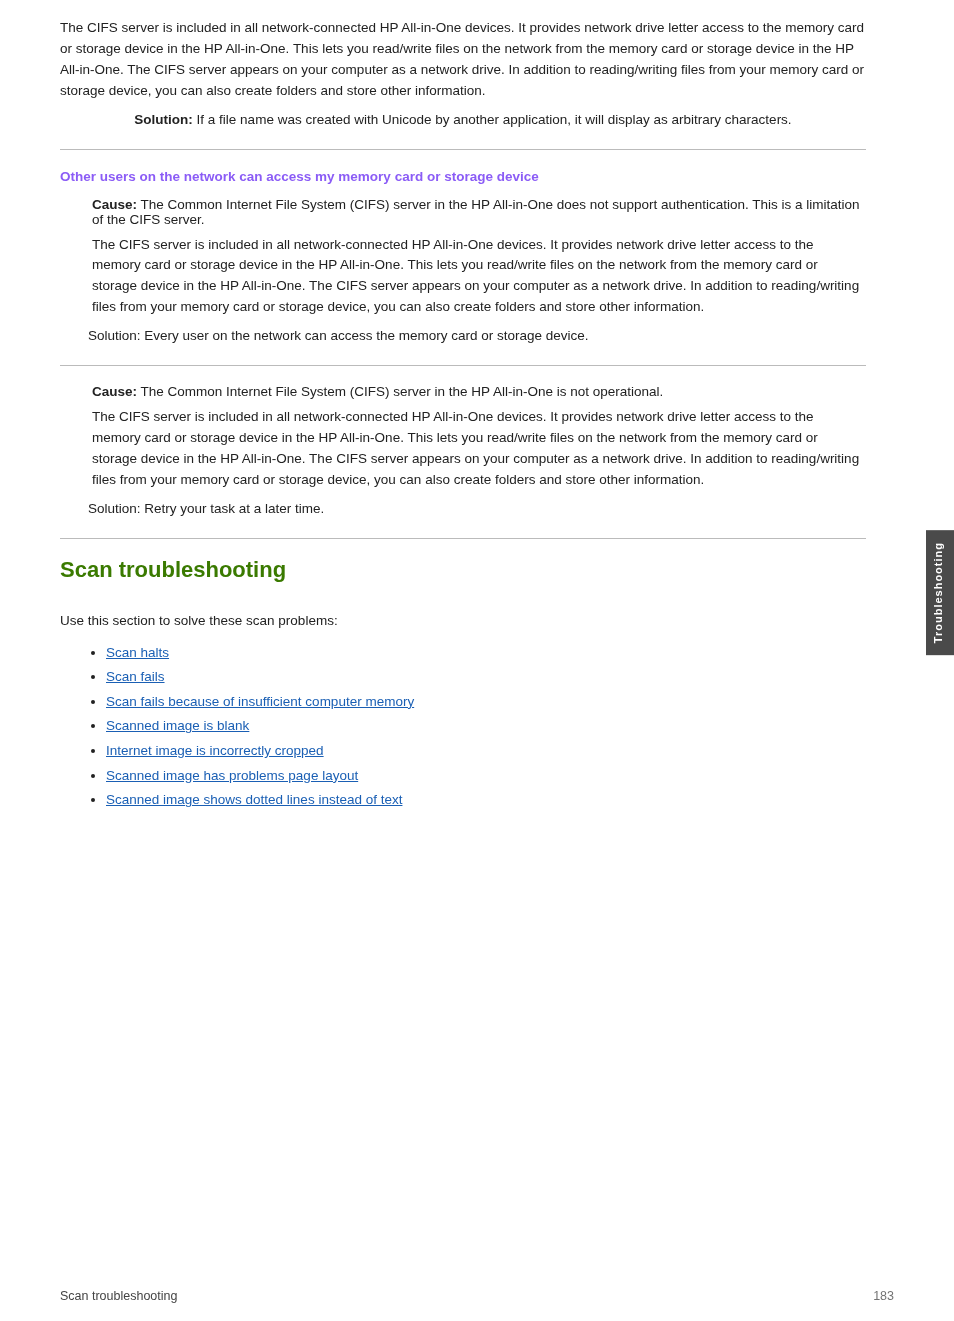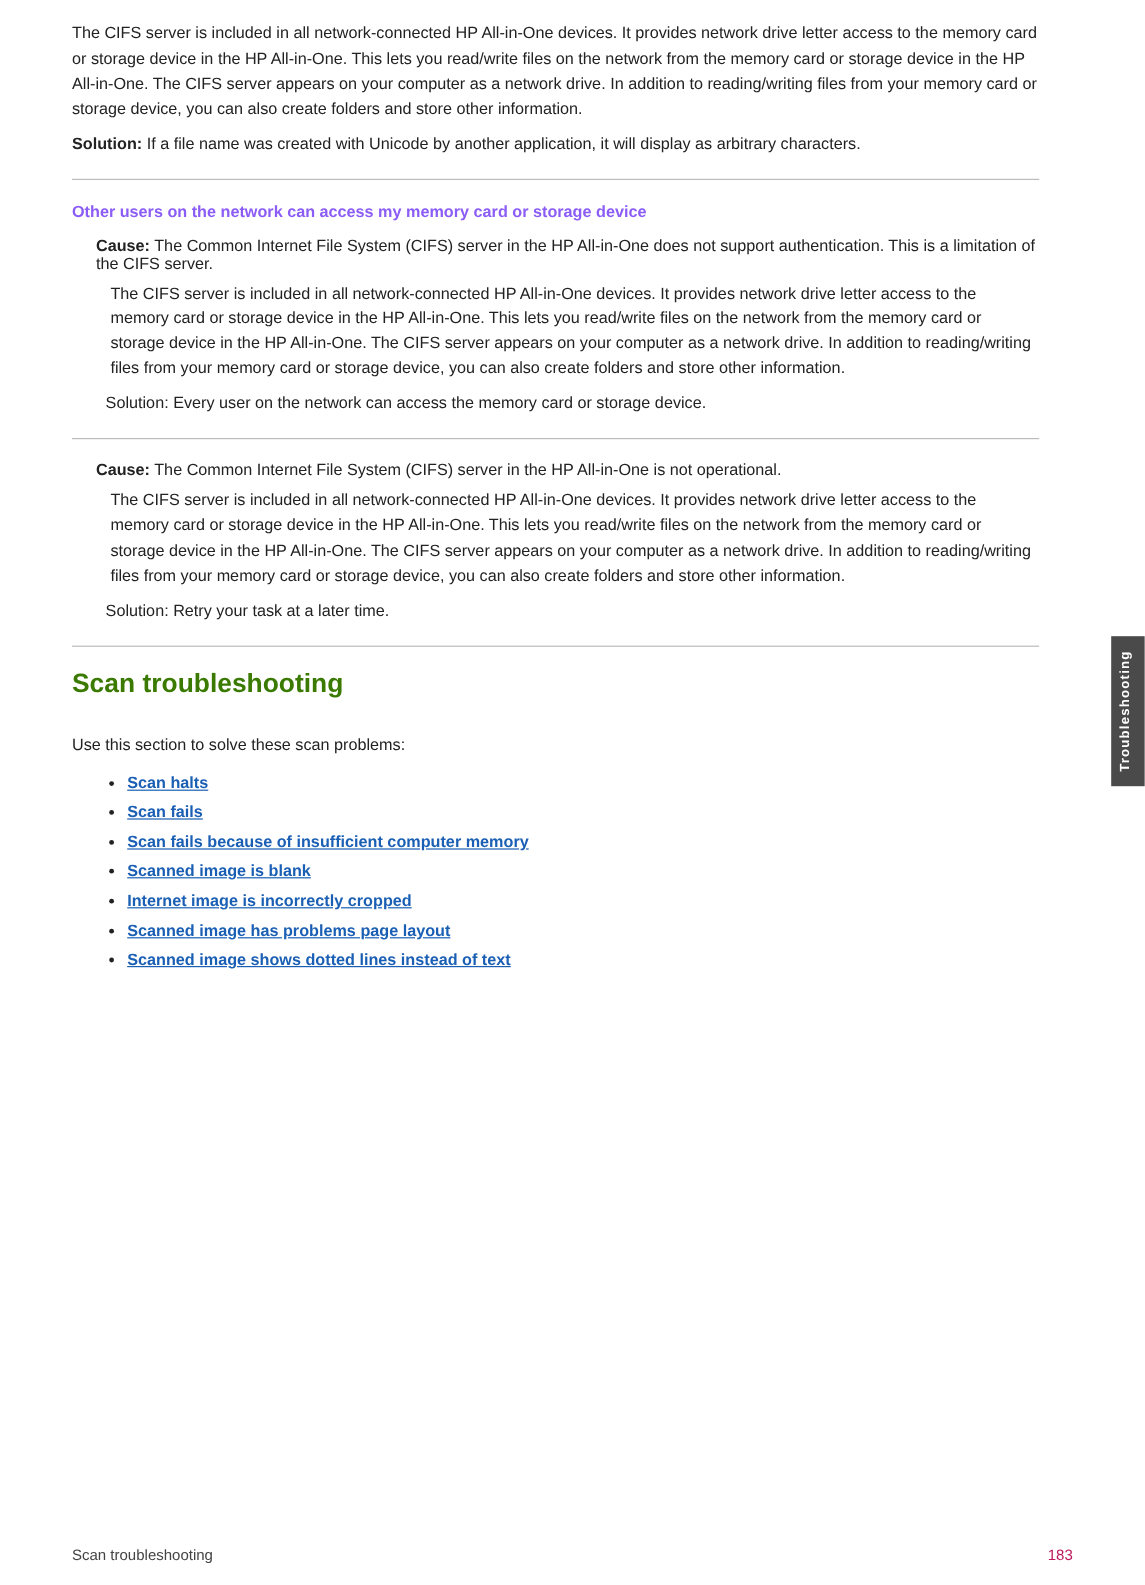--- a/index.html
+++ b/index.html
@@ -42,38 +42,39 @@
     .top-section {
       margin-bottom: 8px;
     }
     p {
       line-height: 1.55;
       margin-bottom: 8px;
     }
     .solution-line {
       margin-bottom: 8px;
       line-height: 1.55;
+      text-align: center;
     }
     .solution-line .bold-label {
       font-weight: bold;
     }
     hr.divider {
       border: none;
       border-top: 1px solid #bbb;
       margin: 18px 0 18px 0;
     }
     .section-heading {
       color: #8b5cf6;
       font-size: 13.5px;
       font-weight: bold;
       margin-bottom: 10px;
       line-height: 1.4;
     }
     .cause-block {
-      margin-left: 20px;
+      margin-left: 32px;
       margin-bottom: 8px;
     }
     .cause-block .bold-label {
       font-weight: bold;
     }
     .body-block {
       margin-left: 32px;
       margin-bottom: 8px;
       line-height: 1.55;
     }
@@ -95,21 +96,20 @@
       margin-top: 28px;
     }
     ul.link-list {
       list-style: disc;
       margin-left: 46px;
       margin-top: 4px;
     }
     ul.link-list li {
       margin-bottom: 3px;
       line-height: 1.6;
-      font-weight: bold;
     }
     ul.link-list li a {
       color: #1a5fb4;
       text-decoration: underline;
       font-size: 13.5px;
     }
     .footer-line {
       position: absolute;
       bottom: 18px;
       left: 0;
@@ -118,21 +118,21 @@
       justify-content: space-between;
       align-items: center;
       padding: 0 60px;
       font-size: 12.5px;
       color: #444;
     }
     .footer-line .footer-title {
       color: #444;
     }
     .footer-line .footer-page {
-      color: #be185d;
+      color: #737373;
     }
   </style>
 </head>
 <body>
 
 <div class="page-container">
 
   <div class="side-tab">Troubleshooting</div>
 
   <div class="main-content">

